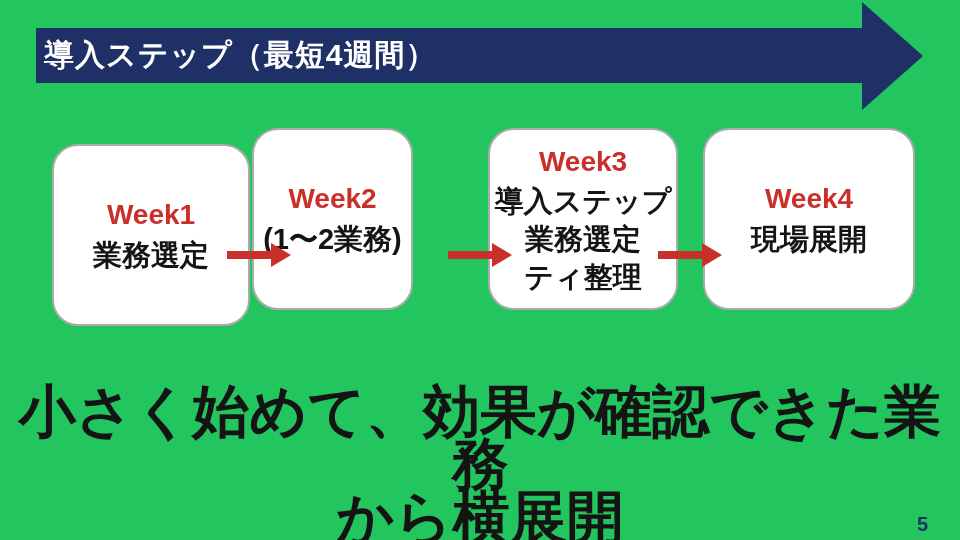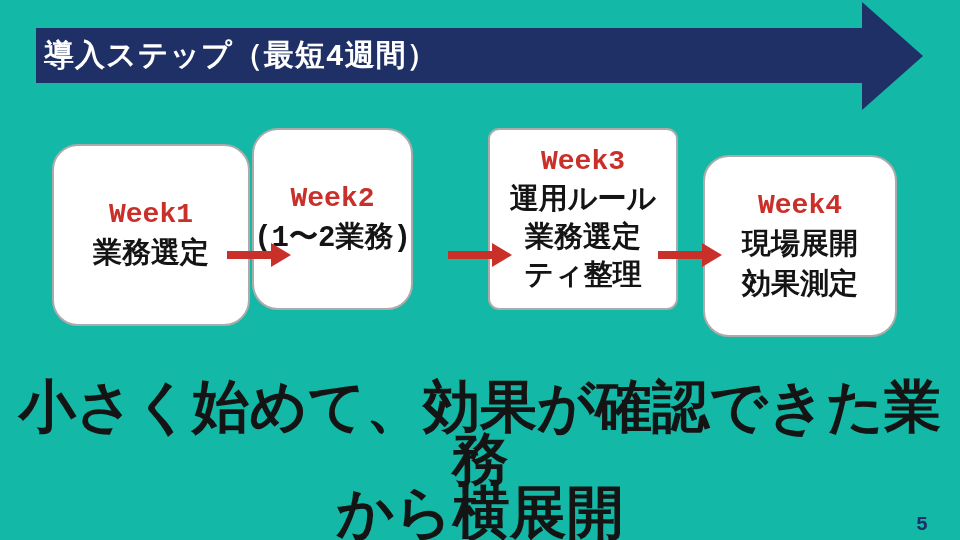--- a/index.html
+++ b/index.html
@@ -1,19 +1,19 @@
 <!DOCTYPE html>
 <html><head>
 <meta charset="utf-8">
 <style>
   * { margin: 0; padding: 0; box-sizing: border-box; }
   html, body { width: 960px; height: 540px; background: #ffffff; overflow: hidden; }
   body { font-family: "Liberation Sans", "DejaVu Sans", sans-serif; font-weight: bold; }
 
-  .slide { position: relative; width: 960px; height: 540px; background: #14b8a6; font-family: Liberation Mono, monospace; }
+  .slide { position: relative; width: 960px; height: 540px; background: #22c55e; }
 
   
   .banner-bar {
     position: absolute; left: 36px; top: 28px; width: 827px; height: 55px;
     background: #1F3066; display: flex; align-items: center;
   }
   .banner-title {
     color: #ffffff; font-size: 30px; font-weight: bold;
     padding-left: 8px; letter-spacing: 1px; white-space: nowrap;
   }
@@ -26,22 +26,22 @@
 
   
   .step-box {
     position: absolute; top: 128px; height: 182px;
     background: #ffffff; border: 2px solid #ABABAB; border-radius: 26px;
     display: flex; flex-direction: column; align-items: center; justify-content: center;
     text-align: center;
   }
   .box-1 { left: 52px;  width: 198px; margin-top: 16px; }
   .box-2 { left: 252px; width: 161px; text-align: center; }
-  .box-3 { left: 488px; width: 190px; border-radius: 11px; }
-  .box-4 { left: 703px; width: 194px; margin-top: 27px; }
+  .box-3 { left: 488px; width: 190px; }
+  .box-4 { left: 703px; width: 212px; }
   .week-label { color: #C9302A; font-size: 28px; line-height: 40px; white-space: nowrap; }
   .step-line  { color: #141414; font-size: 29px; line-height: 40px; white-space: nowrap; }
   .box-3 .step-line { line-height: 38px; }
 
   
   .flow-arrow { position: absolute; top: 243px; width: 64px; height: 24px; }
   .arrow-shaft {
     position: absolute; left: 0; top: 8px; width: 44px; height: 8px; background: #C9302A;
   }
   .arrow-head {
@@ -82,29 +82,28 @@
     <div class="step-line">業務選定</div>
   </div>
 
   <div class="step-box box-2">
     <div class="week-label">Week2</div>
     <div class="step-line">(1〜2業務)</div>
   </div>
 
   <div class="step-box box-3">
     <div class="week-label">Week3</div>
-    <div class="step-line">運用ルール</div>
+    <div class="step-line">導入ステップ</div>
     <div class="step-line">業務選定</div>
     <div class="step-line">ティ整理</div>
   </div>
 
   <div class="step-box box-4">
     <div class="week-label">Week4</div>
     <div class="step-line">現場展開</div>
-    <div class="step-line">効果測定</div>
   </div>
 
   <div class="flow-arrow arrow-1">
     <div class="arrow-shaft"></div>
     <div class="arrow-head"></div>
   </div>
   <div class="flow-arrow arrow-2">
     <div class="arrow-shaft"></div>
     <div class="arrow-head"></div>
   </div>

